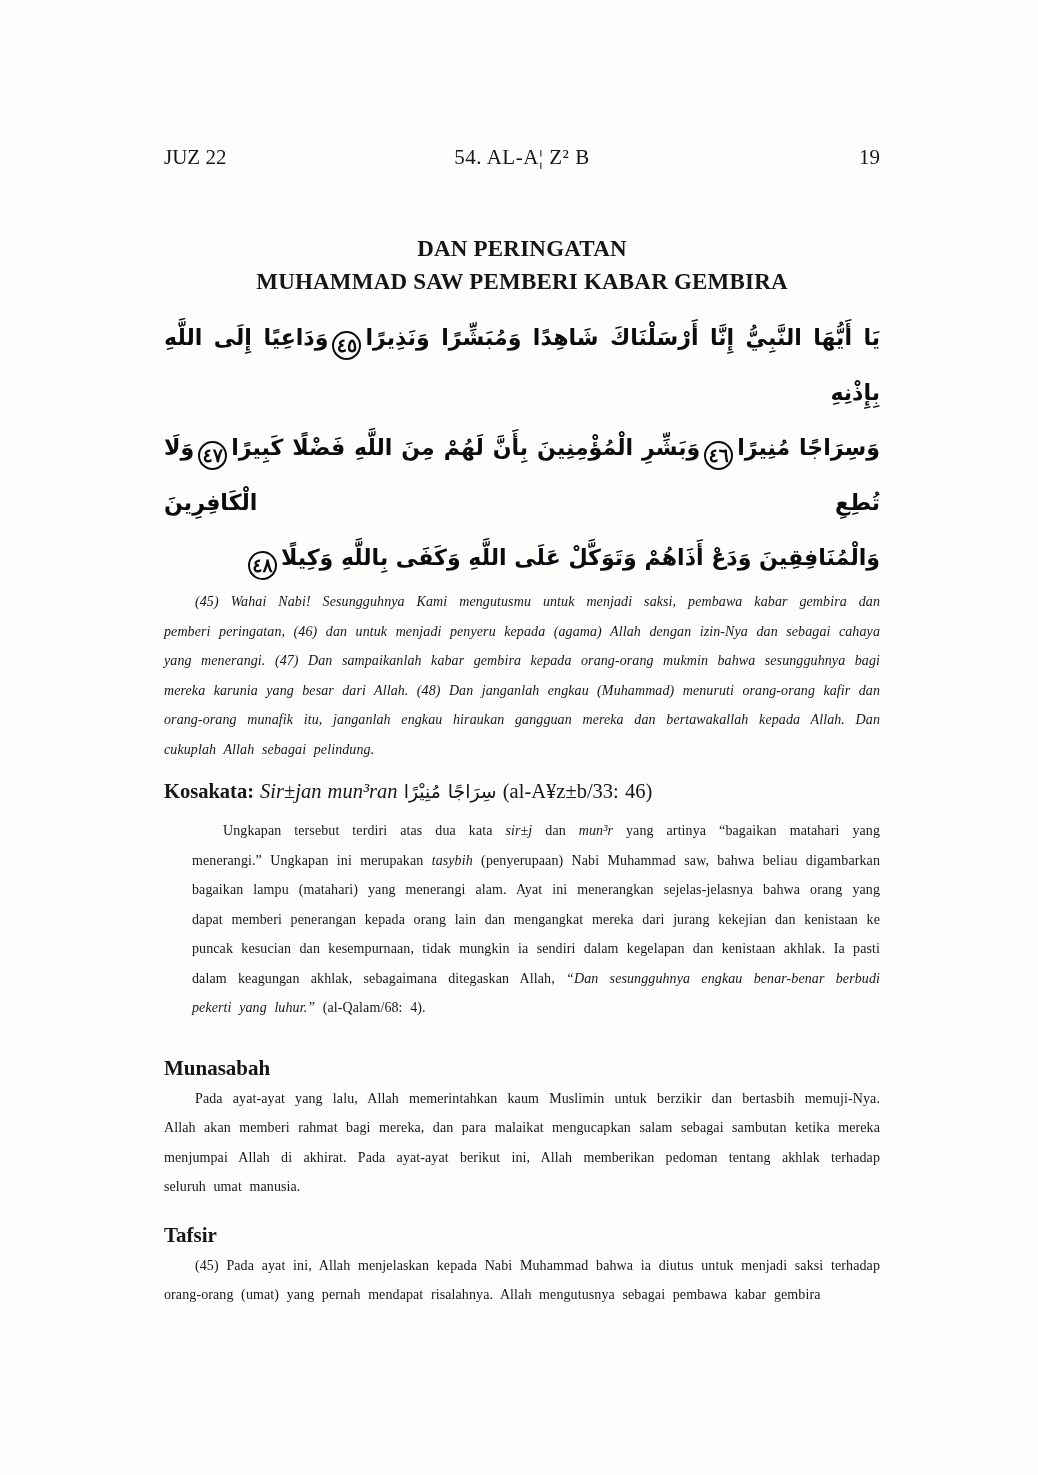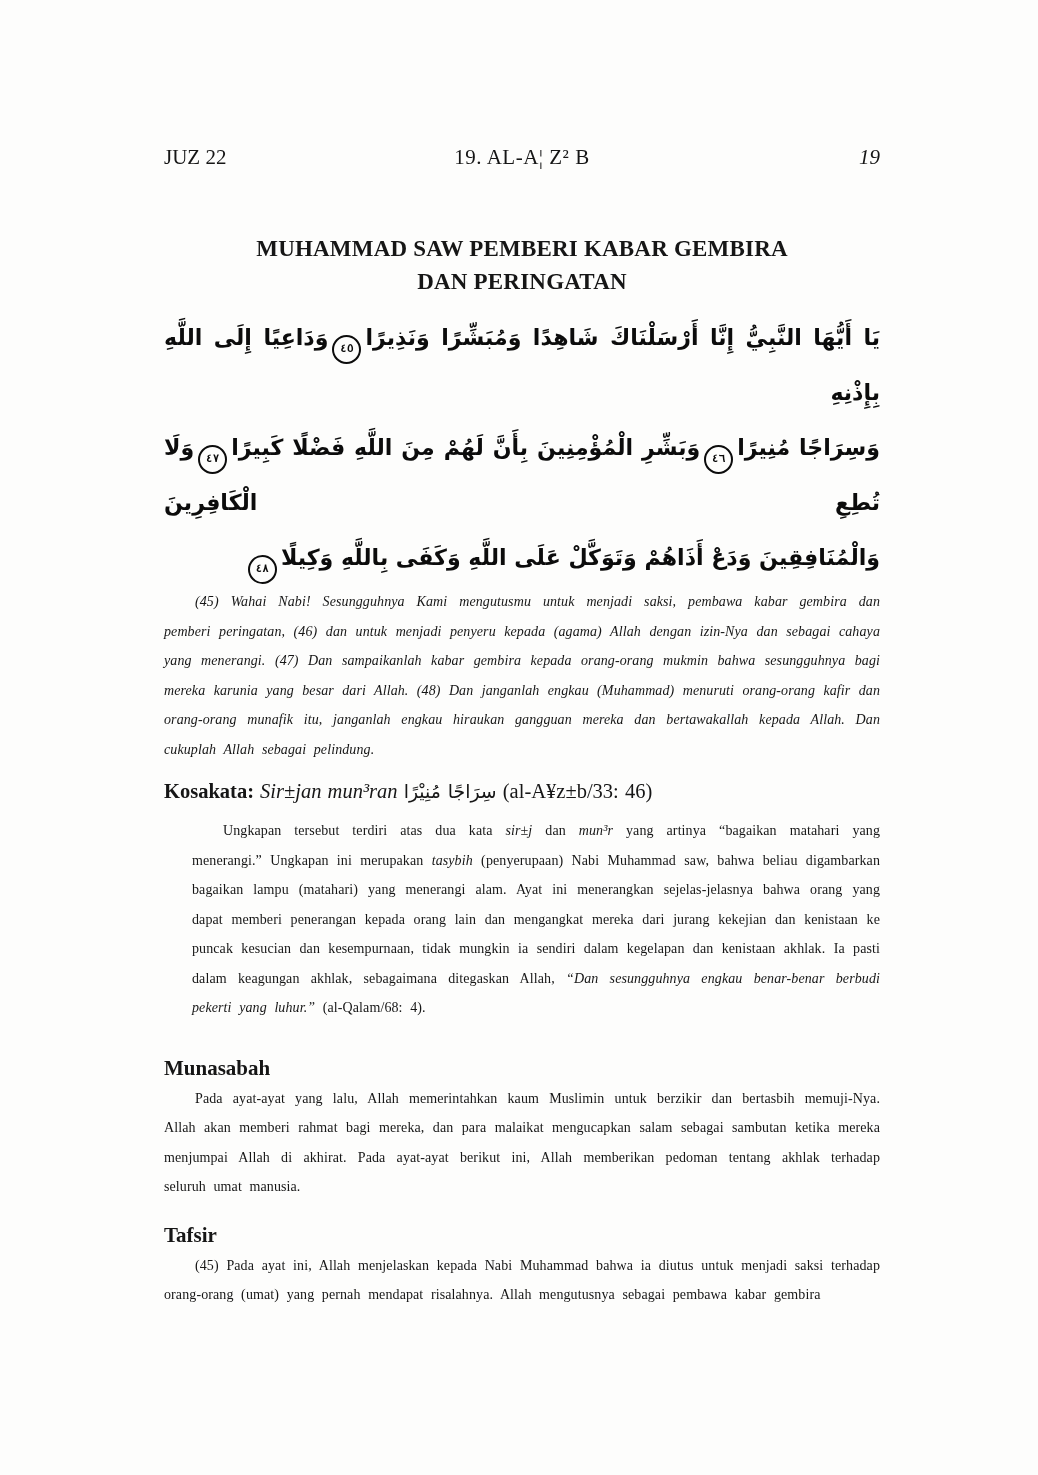--- a/index.html
+++ b/index.html
@@ -22,21 +22,21 @@
   
   .running-header {
     display: grid;
     grid-template-columns: 1fr auto 1fr;
     align-items: baseline;
     font-size: 21px;
     line-height: 22px;
   }
   .running-header .hdr-left  { justify-self: start; }
   .running-header .hdr-mid   { justify-self: center; letter-spacing: 0.5px; }
-  .running-header .hdr-right { justify-self: end; font-style: italic; }
+  .running-header .hdr-right { justify-self: end; }
 
   
   .article-title {
     margin-top: 64px;
     text-align: center;
     font-weight: bold;
     font-size: 23px;
     line-height: 33px;
     letter-spacing: 0.2px;
   }
@@ -62,25 +62,25 @@
   }
   .ayah-num {
     display: inline-flex;
     box-sizing: border-box;
     width: 29px;
     height: 29px;
     border: 2.5px solid currentColor;
     border-radius: 50%;
     align-items: center;
     justify-content: center;
-    font-size: 11px;
+    font-size: 19px;
     line-height: 1;
     margin: 0 4px;
     vertical-align: -7px;
-    font-family: Liberation Mono, monospace;
+    font-family: Liberation Serif, serif;
   }
 
   
   .sec-heading {
     font-weight: bold;
     font-size: 21px;
     line-height: 27px;
     margin: 0;
   }
   .h-terjemah  { margin-top: 6px;  }
@@ -116,27 +116,27 @@
     unicode-bidi: isolate;
   }
 </style>
 </head>
 <body>
 
 <div class="page">
 
   <div class="running-header">
     <span class="hdr-left">JUZ 22</span>
-    <span class="hdr-mid">19. AL-A¦ Z² B</span>
+    <span class="hdr-mid">54. AL-A¦ Z² B</span>
     <span class="hdr-right">19</span>
   </div>
 
   <div class="article-title">
+    <span>DAN PERINGATAN</span>
     <span>MUHAMMAD SAW PEMBERI KABAR GEMBIRA</span>
-    <span>DAN PERINGATAN</span>
   </div>
 
   <div class="quran" dir="rtl">
     <div class="quran-line"><span class="seg-ar">يَا أَيُّهَا النَّبِيُّ إِنَّا أَرْسَلْنَاكَ شَاهِدًا وَمُبَشِّرًا وَنَذِيرًا</span><span class="ayah-num">٤٥</span><span class="seg-ar">وَدَاعِيًا إِلَى اللَّهِ بِإِذْنِهِ</span></div>
     <div class="quran-line"><span class="seg-ar">وَسِرَاجًا مُنِيرًا</span><span class="ayah-num">٤٦</span><span class="seg-ar">وَبَشِّرِ الْمُؤْمِنِينَ بِأَنَّ لَهُمْ مِنَ اللَّهِ فَضْلًا كَبِيرًا</span><span class="ayah-num">٤٧</span><span class="seg-ar">وَلَا تُطِعِ الْكَافِرِينَ</span></div>
     <div class="quran-line last-line"><span class="seg-ar">وَالْمُنَافِقِينَ وَدَعْ أَذَاهُمْ وَتَوَكَّلْ عَلَى اللَّهِ وَكَفَى بِاللَّهِ وَكِيلًا</span><span class="ayah-num">٤٨</span></div>
   </div>
 
   <p class="para terjemah-text">(45) Wahai Nabi! Sesungguhnya Kami mengutusmu untuk menjadi saksi, pembawa kabar gembira dan pemberi peringatan, (46) dan untuk menjadi penyeru kepada (agama) Allah dengan izin-Nya dan sebagai cahaya yang menerangi. (47) Dan sampaikanlah kabar gembira kepada orang-orang mukmin bahwa sesungguhnya bagi mereka karunia yang besar dari Allah. (48) Dan janganlah engkau (Muhammad) menuruti orang-orang kafir dan orang-orang munafik itu, janganlah engkau hiraukan gangguan mereka dan bertawakallah kepada Allah. Dan cukuplah Allah sebagai pelindung.</p>
 

